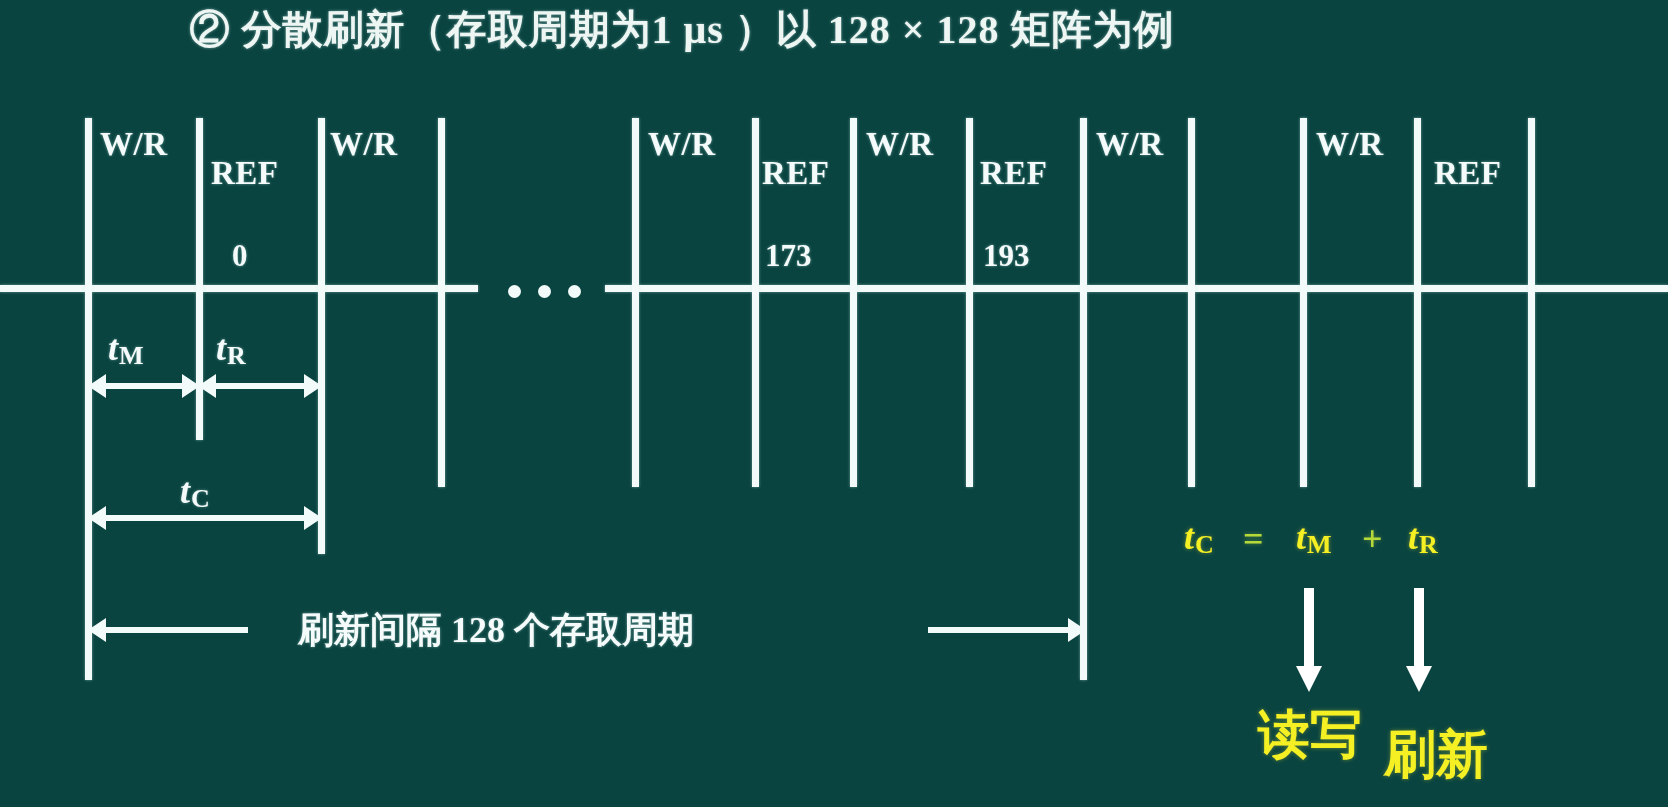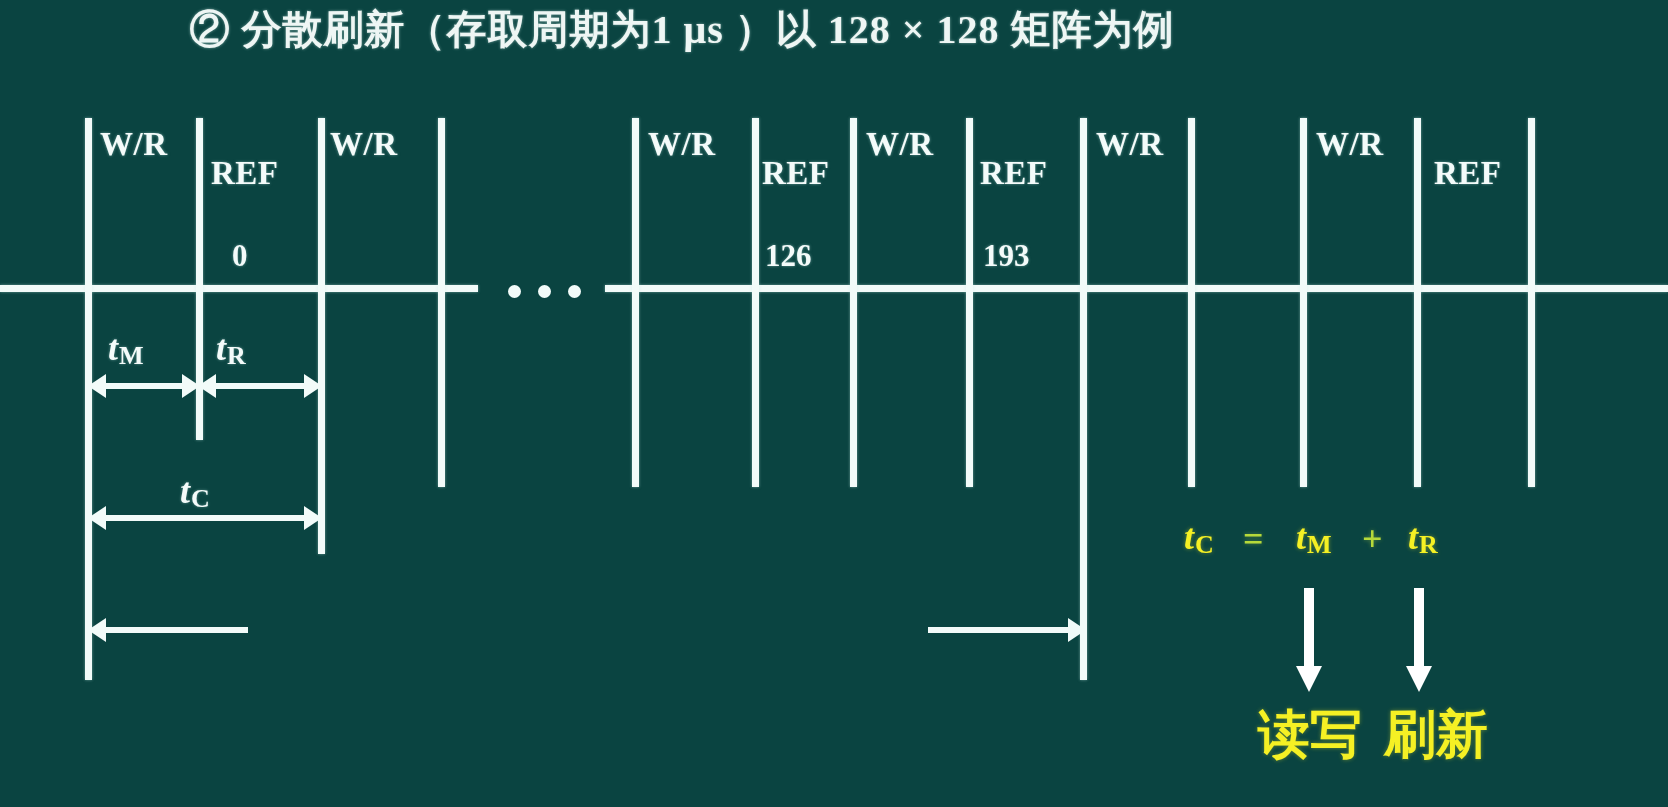--- a/index.html
+++ b/index.html
@@ -222,21 +222,21 @@
   <div class="vline" style="left:1414px; top:118px; height:369px;"></div>
   <div class="vline" style="left:1528px; top:118px; height:369px;"></div>
 
   <div class="cell-label" style="left:100px; top:126px;">W/R</div>
   <div class="cell-label" style="left:211px; top:155px;">REF</div>
   <div class="cell-num" style="left:232px; top:238px;">0</div>
   <div class="cell-label" style="left:330px; top:126px;">W/R</div>
 
   <div class="cell-label" style="left:648px; top:126px;">W/R</div>
   <div class="cell-label" style="left:762px; top:155px;">REF</div>
-  <div class="cell-num" style="left:765px; top:238px;">126</div>
+  <div class="cell-num" style="left:765px; top:238px;">173</div>
 
   <div class="cell-label" style="left:866px; top:126px;">W/R</div>
   <div class="cell-label" style="left:980px; top:155px;">REF</div>
   <div class="cell-num" style="left:983px; top:238px;">193</div>
 
   <div class="cell-label" style="left:1096px; top:126px;">W/R</div>
   <div class="cell-label" style="left:1316px; top:126px;">W/R</div>
   <div class="cell-label" style="left:1434px; top:155px;">REF</div>
 
   <div class="tlabel" style="left:108px; top:327px;">
@@ -263,20 +263,21 @@
   <div class="arrow2" style="left:88px; top:506px; width:234px;">
     <span class="head l"></span>
     <span class="shaft"></span>
     <span class="head r"></span>
   </div>
 
   <div class="arrow1 left" style="left:88px; top:618px; width:160px;">
     <span class="head"></span>
     <span class="shaft"></span>
   </div>
+  <div class="cn-text" style="left:298px; top:606px;">刷新间隔  128 个存取周期</div>
   <div class="arrow1 right" style="left:928px; top:618px; width:158px;">
     <span class="shaft"></span>
     <span class="head"></span>
   </div>
 
   <div class="tlabel yellow" style="left:1184px; top:516px;">
     <span class="base">t</span><span class="sub">C</span>
   </div>
   <div class="op" style="left:1243px; top:518px;">=</div>
   <div class="tlabel yellow" style="left:1296px; top:516px;">
@@ -290,15 +291,15 @@
   <div class="arrowdown" style="left:1296px; top:588px; height:104px;">
     <span class="shaft" style="height:78px;"></span>
     <span class="head" style="top:78px;"></span>
   </div>
   <div class="arrowdown" style="left:1406px; top:588px; height:104px;">
     <span class="shaft" style="height:78px;"></span>
     <span class="head" style="top:78px;"></span>
   </div>
 
   <div class="cn-yellow" style="left:1258px; top:700px;">读写</div>
-  <div class="cn-yellow" style="left:1384px; top:700px;">刷新</div>
+  <div class="cn-yellow" style="left:1384px; top:720px;">刷新</div>
 
 </div>
 
 </body></html>

